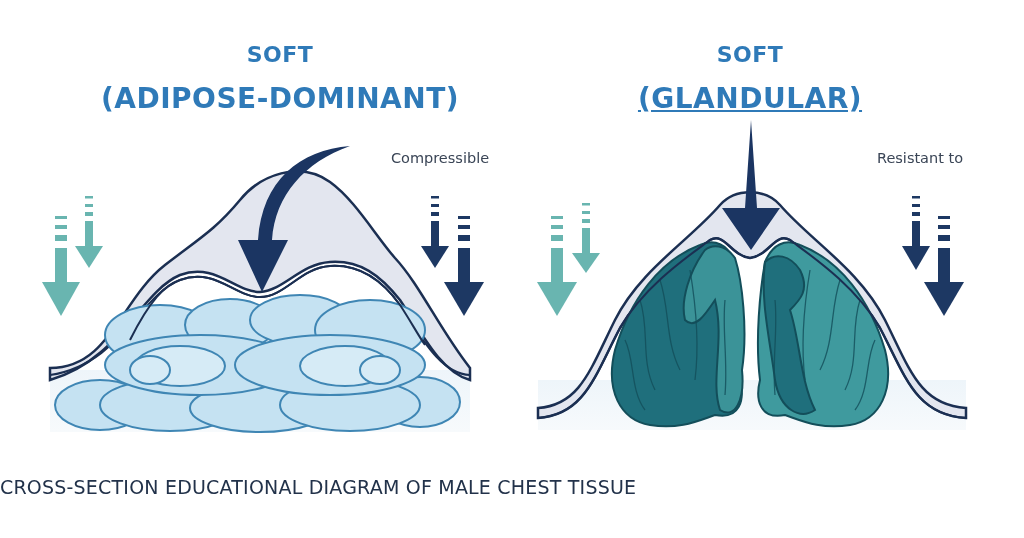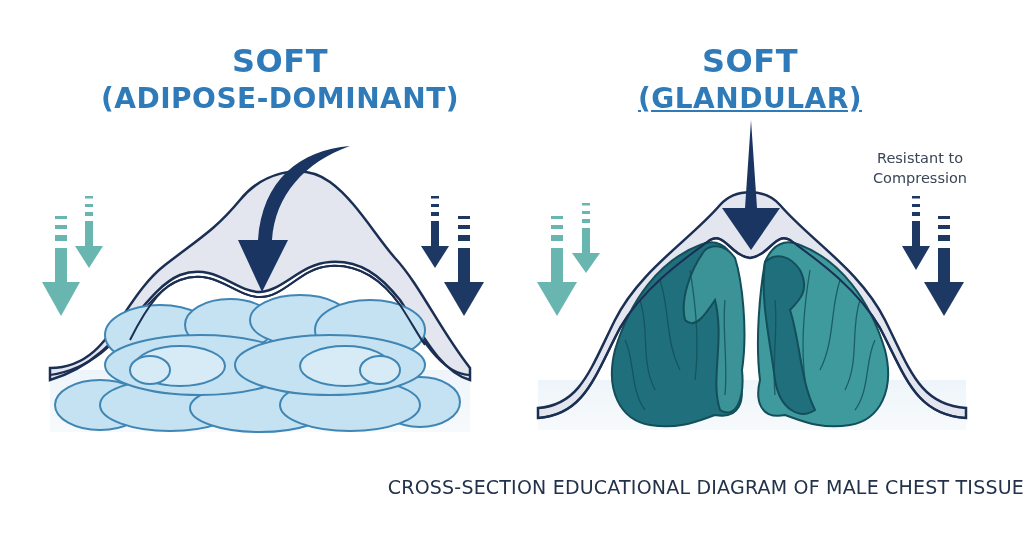--- a/index.html
+++ b/index.html
@@ -1,36 +1,36 @@
 <!DOCTYPE html>
 <html><head>
 <meta charset="utf-8">
 <style>
   html, body { margin:0; padding:0; background:#ffffff; }
   body { width:1024px; height:538px; position:relative; overflow:hidden; font-family:"DejaVu Sans", sans-serif; }
   .title { position:absolute; text-align:center; color:#2f7ab8; font-weight:bold; }
-  .t-main { font-size:32px; letter-spacing:0.5px; }
+  .t-main { font-size:22px; letter-spacing:0.5px; }
   .t-sub { font-size:28px; letter-spacing:0.5px; }
   .note { position:absolute; text-align:center; color:#3a4556; font-size:14.5px; line-height:20px; }
-  .caption { position:absolute; left:0; width:1024px; top:476px; text-align:right; color:#22324a; font-size:19px; letter-spacing:0.2px; font-family:"DejaVu Sans", sans-serif; }
+  .caption { position:absolute; left:0; width:1024px; top:476px; text-align:left; color:#22324a; font-size:19px; letter-spacing:0.2px; font-family:"DejaVu Sans", sans-serif; }
   svg.art { position:absolute; left:0; top:0; }
 </style>
 </head>
 <body>
 
 <div class="title t-main" style="left:170px; width:220px; top:42px;">SOFT</div>
 <div class="title t-sub" style="left:100px; width:360px; top:82px;">(ADIPOSE-DOMINANT)</div>
 <div class="title t-main" style="left:650px; width:200px; top:42px;">SOFT</div>
 <div class="title t-sub" style="left:630px; width:240px; top:82px;text-decoration:underline;">(GLANDULAR)</div>
 
 <div class="note" style="left:360px; width:160px; top:148px;">
+  <div>Compressible</div>
 </div>
 <div class="note" style="left:840px; width:160px; top:148px;">
   <div>Resistant to</div>
-  <div>Compression</div>
 </div>
 
 <svg class="art" width="1024" height="538" viewBox="0 0 1024 538">
   <defs>
     <linearGradient id="baseFade" x1="0" y1="0" x2="0" y2="1">
       <stop offset="0" stop-color="#eef5fa"></stop>
       <stop offset="1" stop-color="#f7fafc"></stop>
     </linearGradient>
   </defs>
 

